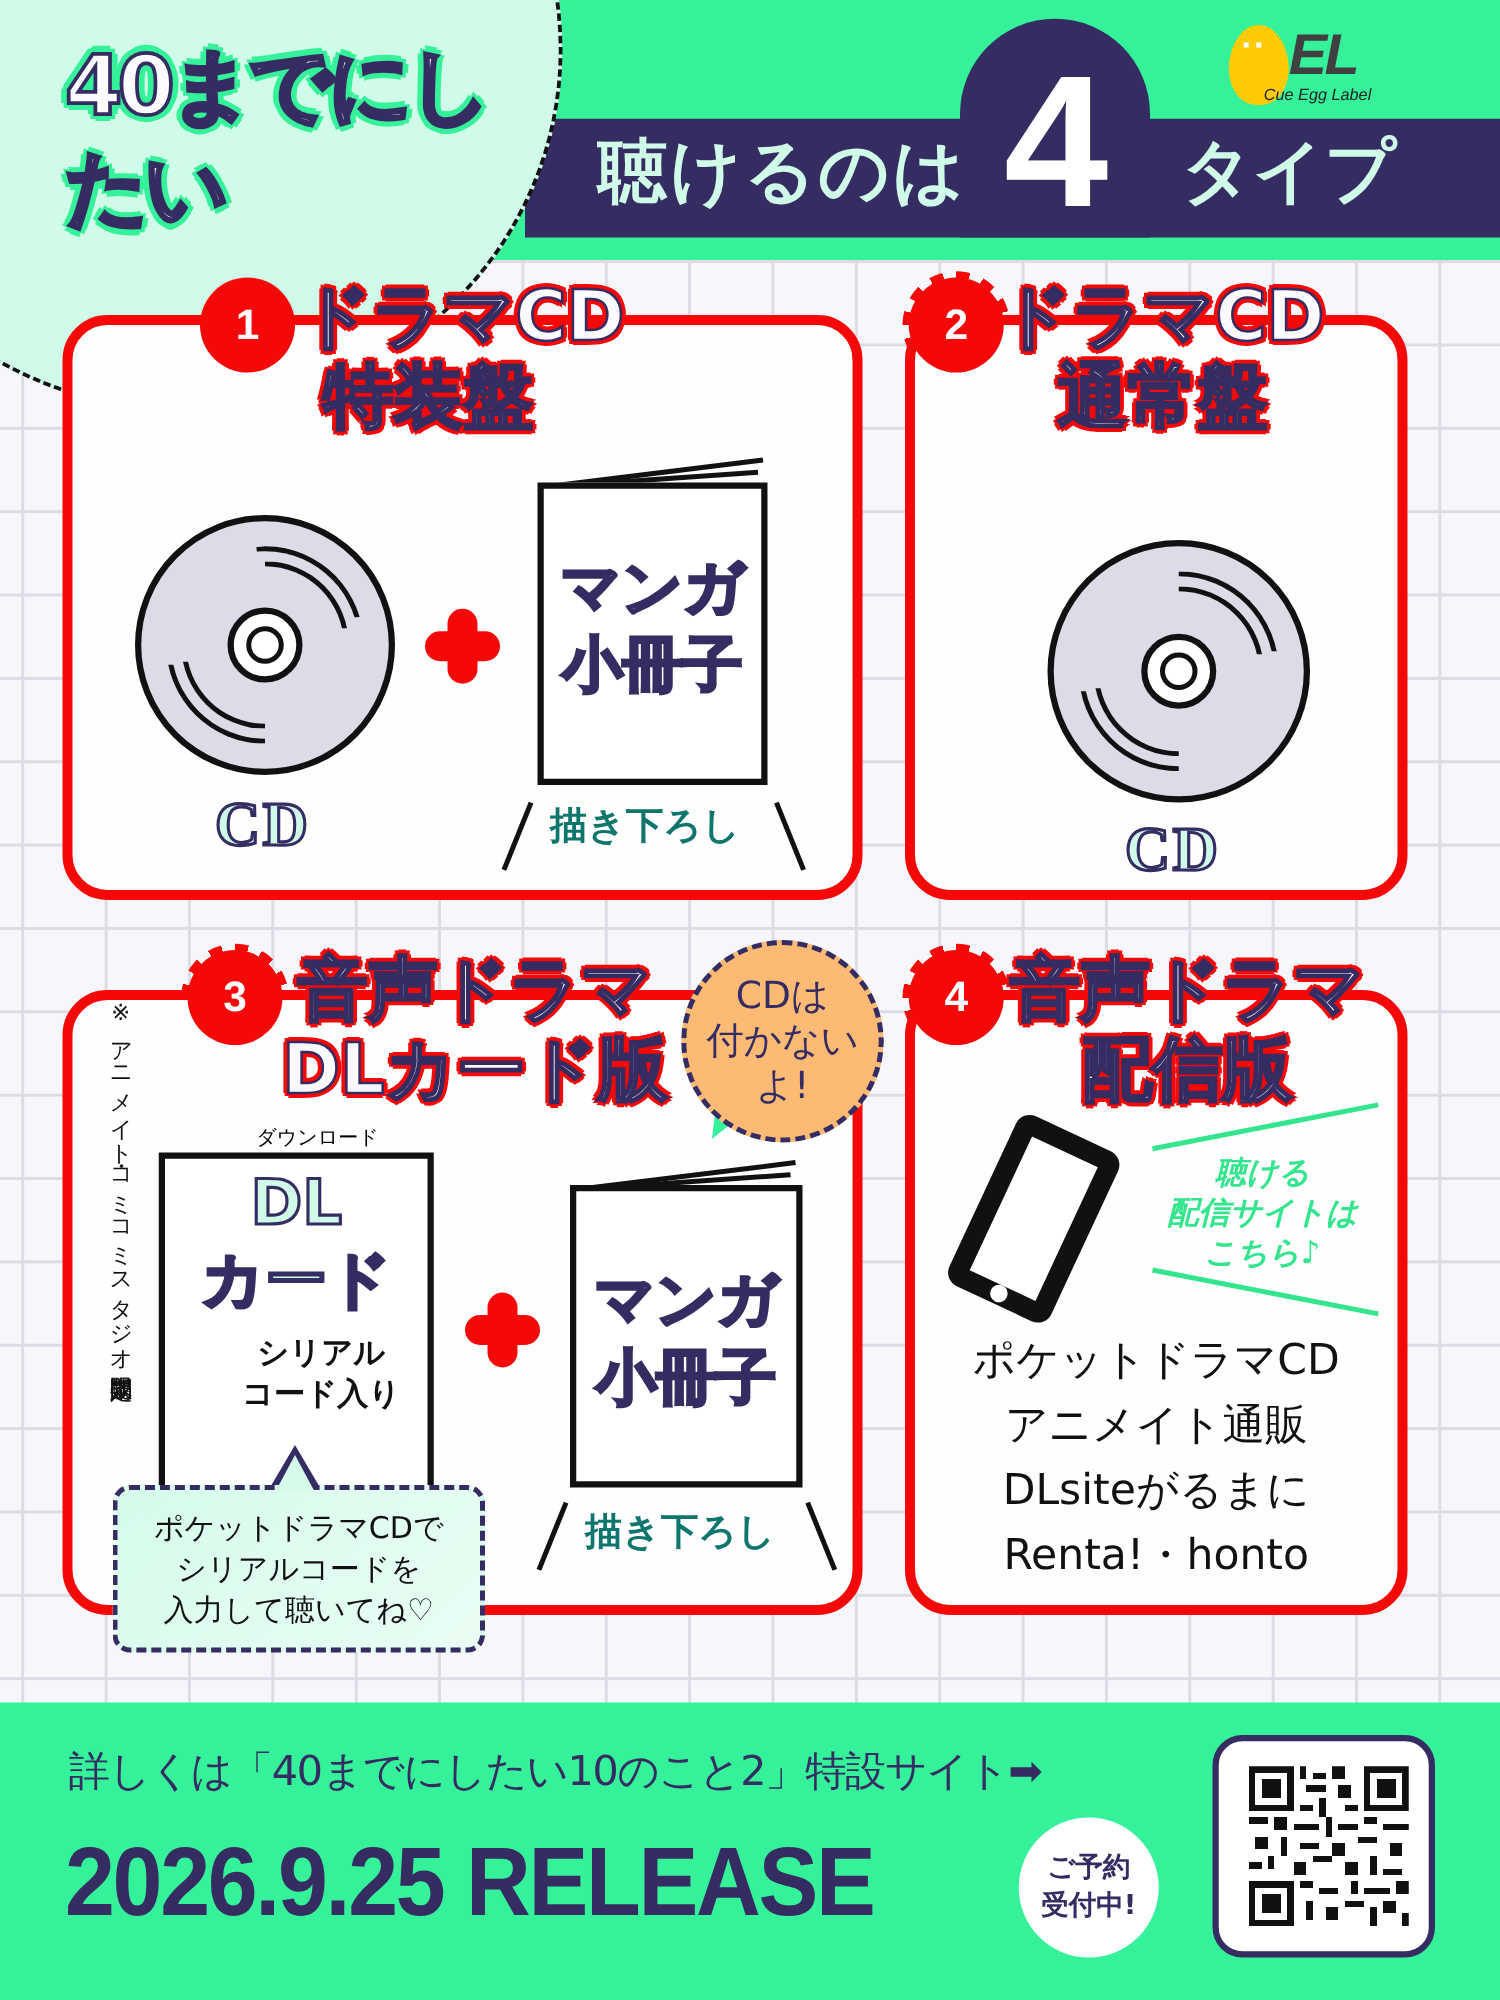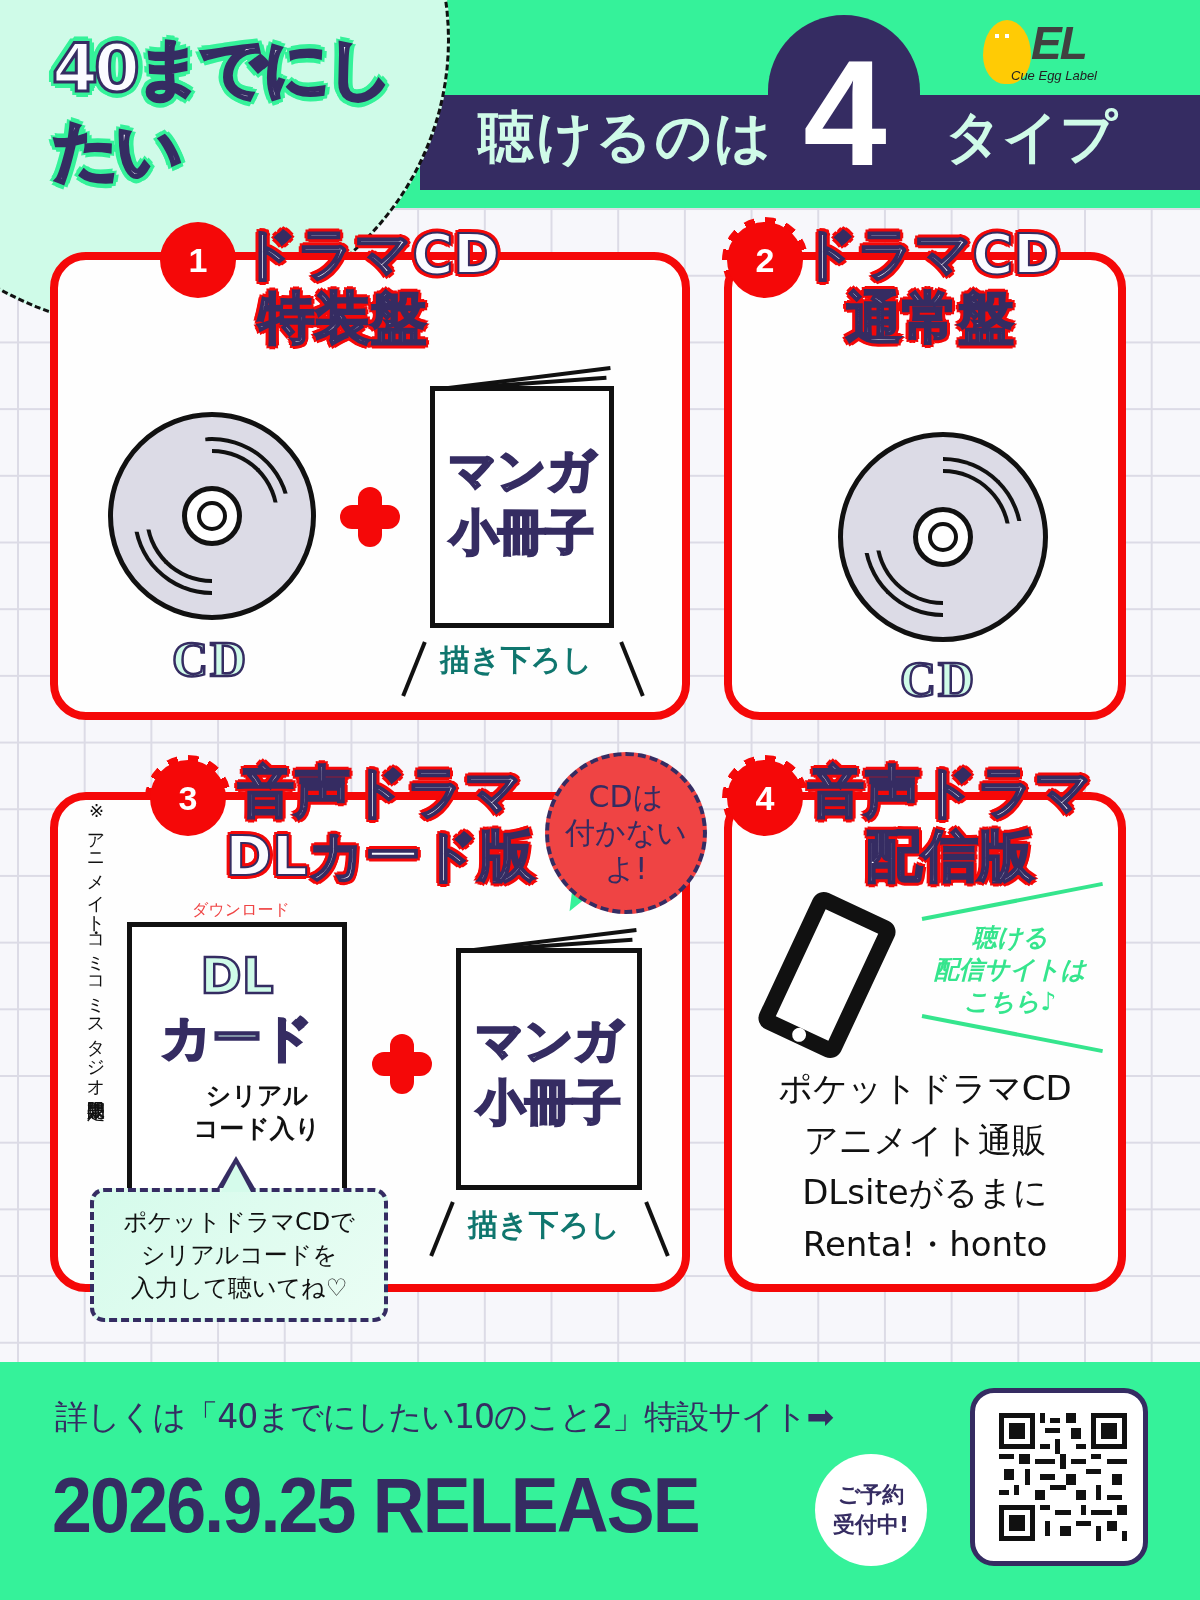--- a/index.html
+++ b/index.html
@@ -78,21 +78,21 @@
   }
   .caption { font-size: 30px; font-weight: bold; color: #0f766e; white-space: nowrap; }
   .slash { width: 4px; height: 58px; background: #111; }
 
   .plus { width: 60px; height: 60px; }
   .plus::before, .plus::after { content: ""; position: absolute; background: #f50808; border-radius: 18px; }
   .plus::before { left: 0; top: 18px; width: 60px; height: 24px; }
   .plus::after { left: 18px; top: 0; width: 24px; height: 60px; }
 
   .speech-green {
-    width: 162px; height: 162px; border-radius: 50%; background: #ef4444;
+    width: 162px; height: 162px; border-radius: 50%; background: #fdba74;
     border: 4px dashed #352c62; display: flex; align-items: center; justify-content: center;
     text-align: center; font-size: 30px; line-height: 36px; color: #352c62; font-weight: normal;
   }
   .speech-tail-green { width: 0; height: 0; border-left: 18px solid transparent; border-right: 10px solid transparent; border-top: 34px solid #35f29a; transform: rotate(35deg); }
 
   .dl-card { background: #fff; border: 5px solid #111; }
   .dl-big { font-weight: bold; font-size: 50px; line-height: 62px; text-align: center; color: #cffbe8; -webkit-text-stroke: 2.5px #352c62; }
   .dl-small { font-weight: bold; font-size: 25px; line-height: 33px; text-align: center; color: #111; padding-left: 40px; }
 
   .speech-mint {
@@ -189,32 +189,32 @@
   <div class="abs groove" style="left:32px;top:32px;width:136px;height:136px;border-bottom-color:#111;border-left-color:#111;clip-path:polygon(0 60%,50% 60%,50% 100%,0 100%);"></div>
 </div>
 <div class="abs cd-label" style="left:900px;top:650px;">CD</div>
 
 <div class="abs card" style="left:50px;top:792px;width:640px;height:500px;"></div>
 <div class="abs badge" style="left:150px;top:760px;">3</div>
 <div class="abs card-title" style="left:225px;top:760px;width:310px;">
   <div>音声ドラマ</div>
   <div>DLカード版</div>
 </div>
-<div class="abs" style="left:192px;top:900px;font-size:16px;color:#ef4444;">ダウンロード</div>
+<div class="abs" style="left:205px;top:900px;font-size:16px;color:#000000;">ダウンロード</div>
 <div class="abs speech-tail-green" style="left:562px;top:878px;"></div>
 <div class="abs speech-green" style="left:545px;top:752px;">
   <div>
     <div>CDは</div>
     <div>付かない</div>
     <div>よ!</div>
   </div>
 </div>
 <div class="abs vert-note" style="left:84px;top:800px;height:410px;">※アニメイト・コミコミスタジオ期間限定販売</div>
 <div class="abs dl-card" style="left:127px;top:922px;width:220px;height:272px;">
-  <div class="dl-big" style="margin-top:18px;">
+  <div class="dl-big" style="margin-top:4px;">
     <div>DL</div>
     <div>カード</div>
   </div>
   <div class="dl-small" style="margin-top:10px;">
     <div>シリアル</div>
     <div>コード入り</div>
   </div>
 </div>
 <div class="abs plus" style="left:372px;top:1034px;"></div>
 <div class="abs pages" style="left:458px;top:950px;width:180px;height:0;transform:rotate(-7deg);"></div>

